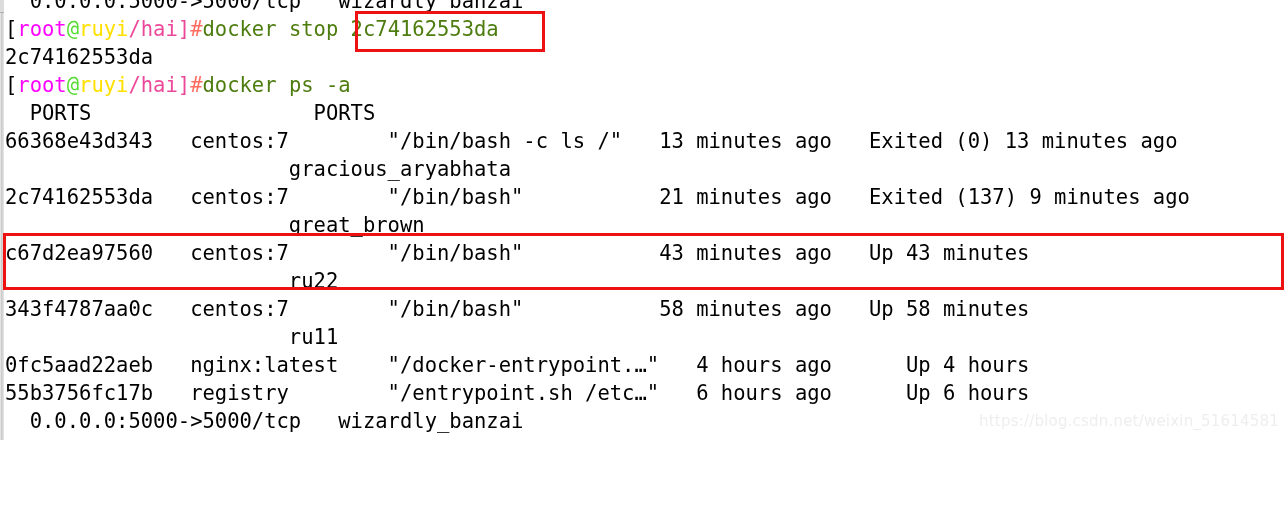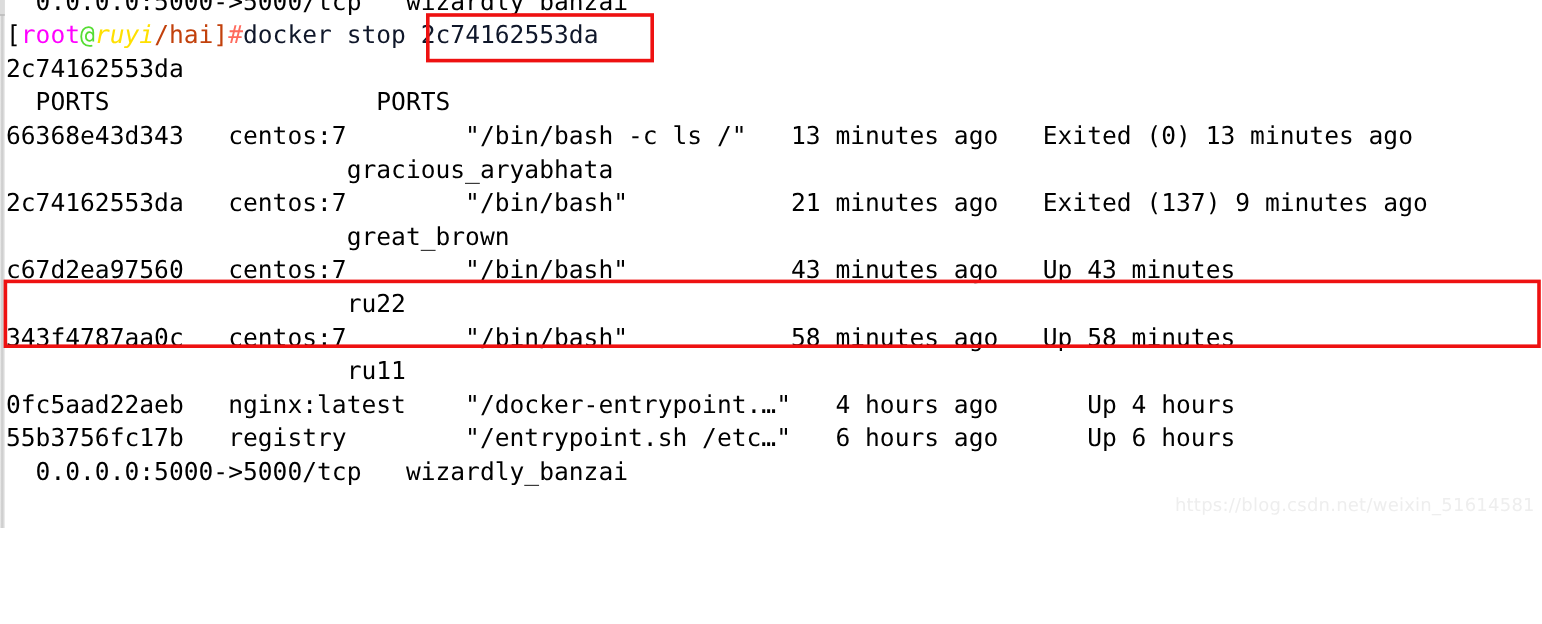--- a/index.html
+++ b/index.html
@@ -56,24 +56,24 @@
     letter-spacing: 0px;
     white-space: pre;
     color: #000000;
     font-family: "DejaVu Sans Mono", "Liberation Mono", monospace;
   }
 
   
   .c-bracket { color: #000000; }
   .c-user    { color: #ff00ff; margin-top: 12px; }
   .c-at      { color: #55dd33; }
-  .c-host    { color: #ffe000; font-style: italic; }
-  .c-path    { color: #c2410c; }
+  .c-host    { color: #ffe000; }
+  .c-path    { color: #ec4899; }
   .c-hash    { color: #ff6b5e; }
-  .c-cmd     { color: #0f172a; }
+  .c-cmd     { color: #4d7c0f; }
 
   
   .annot {
     position: absolute;
     border: 3px solid #ee1111;
     box-sizing: border-box;
     z-index: 20;
     pointer-events: none;
     background: transparent;
   }
@@ -124,20 +124,21 @@
 
   <div class="screen">
 
     <div class="line">  0.0.0.0:5000-&gt;5000/tcp   wizardly_banzai</div>
 
     <div class="line"><span class="c-bracket">[</span><span class="c-user">root</span><span class="c-at">@</span><span class="c-host">ruyi</span><span class="c-path">/hai]</span><span class="c-hash">#</span><span class="c-cmd">docker stop </span><span class="c-cmd">2c74162553da</span></div>
 
     <div class="line">2c74162553da</div>
 
 
+    <div class="line"><span class="c-bracket">[</span><span class="c-user">root</span><span class="c-at">@</span><span class="c-host">ruyi</span><span class="c-path">/hai]</span><span class="c-hash">#</span><span class="c-cmd">docker ps -a</span></div>
 
     <div class="line">  PORTS                  PORTS</div>
 
     <div class="line">66368e43d343   centos:7        "/bin/bash -c ls /"   13 minutes ago   Exited (0) 13 minutes ago</div>
     <div class="line">                       gracious_aryabhata</div>
 
     <div class="line">2c74162553da   centos:7        "/bin/bash"           21 minutes ago   Exited (137) 9 minutes ago</div>
     <div class="line">                       great_brown</div>
 
     <div class="line">c67d2ea97560   centos:7        "/bin/bash"           43 minutes ago   Up 43 minutes</div>

